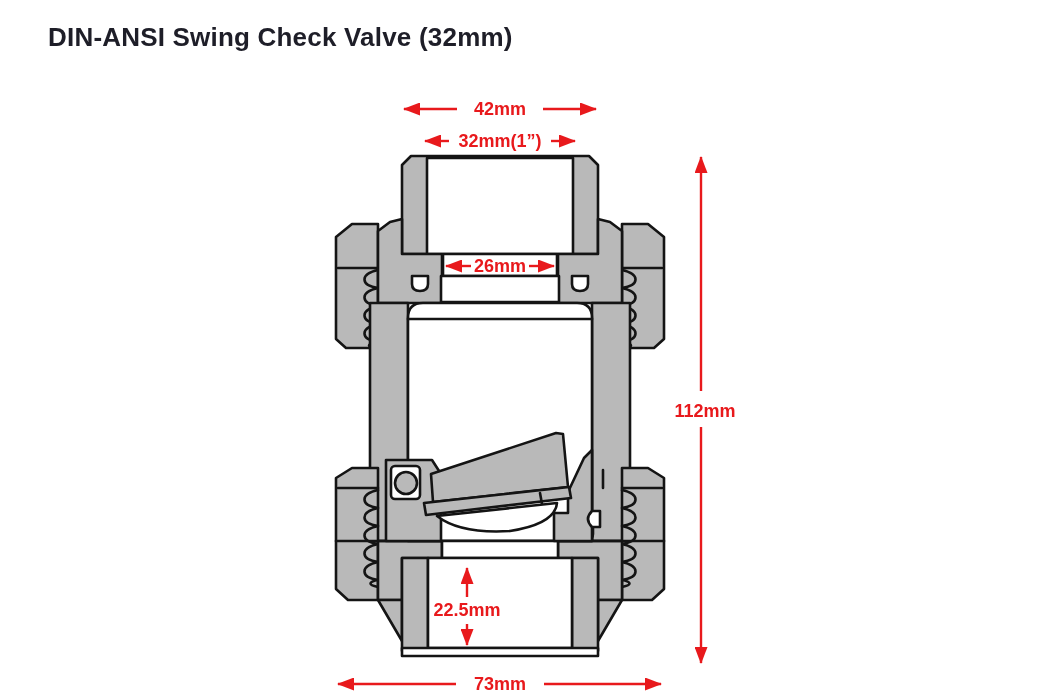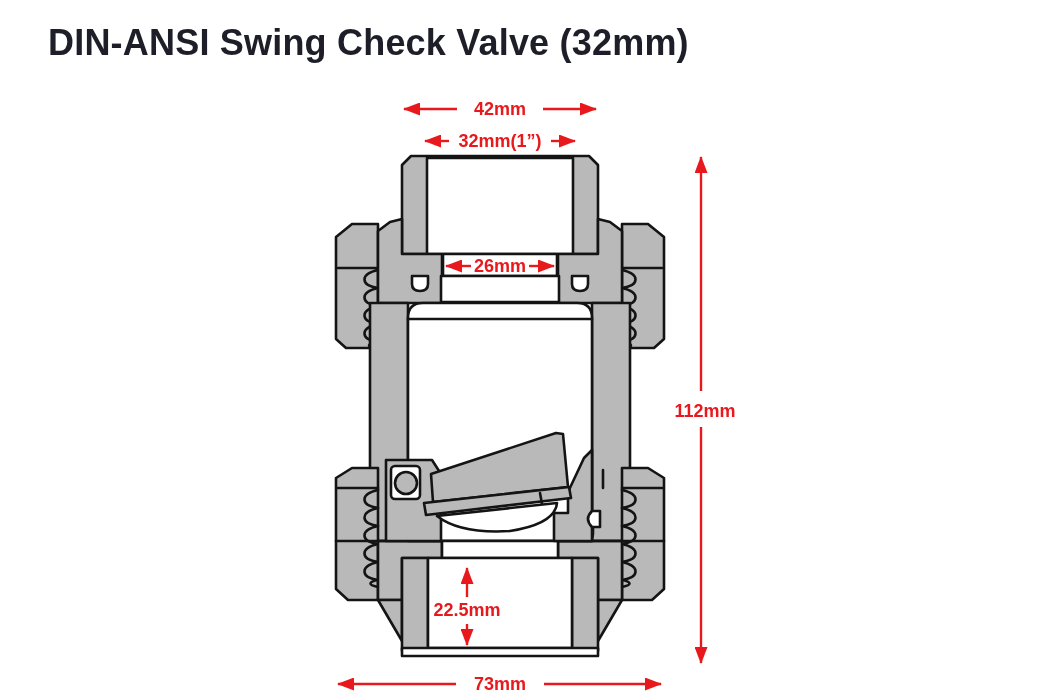--- a/index.html
+++ b/index.html
@@ -1,18 +1,18 @@
 <!DOCTYPE html>
 <html><head>
 <meta charset="utf-8">
 <style>
   html,body{margin:0;padding:0;background:#ffffff;}
   #page{position:relative;width:1050px;height:700px;background:#ffffff;overflow:hidden;
         font-family:"Liberation Sans",sans-serif;}
-  #title{position:absolute;left:48px;top:22px;font-size:36px;font-weight:700;
+  #title{position:absolute;left:48px;top:22px;font-size:26px;font-weight:700;
          color:#1e1e28;letter-spacing:0.2px;white-space:nowrap;}
   #drawing{position:absolute;left:0;top:0;}
   .metal{fill:#b9b9b9;stroke:#141414;stroke-width:2.6;stroke-linejoin:round;}
   .bore{fill:#ffffff;stroke:#141414;stroke-width:2.6;stroke-linejoin:round;}
   .edge{fill:none;stroke:#141414;stroke-width:2.6;stroke-linejoin:round;stroke-linecap:round;}
   .dim{stroke:#e8191c;stroke-width:2.4;fill:none;}
   .dimtxt{fill:#e8191c;font-family:"Liberation Sans",sans-serif;font-weight:700;
           font-size:18px;text-anchor:middle;}
 </style>
 </head>

